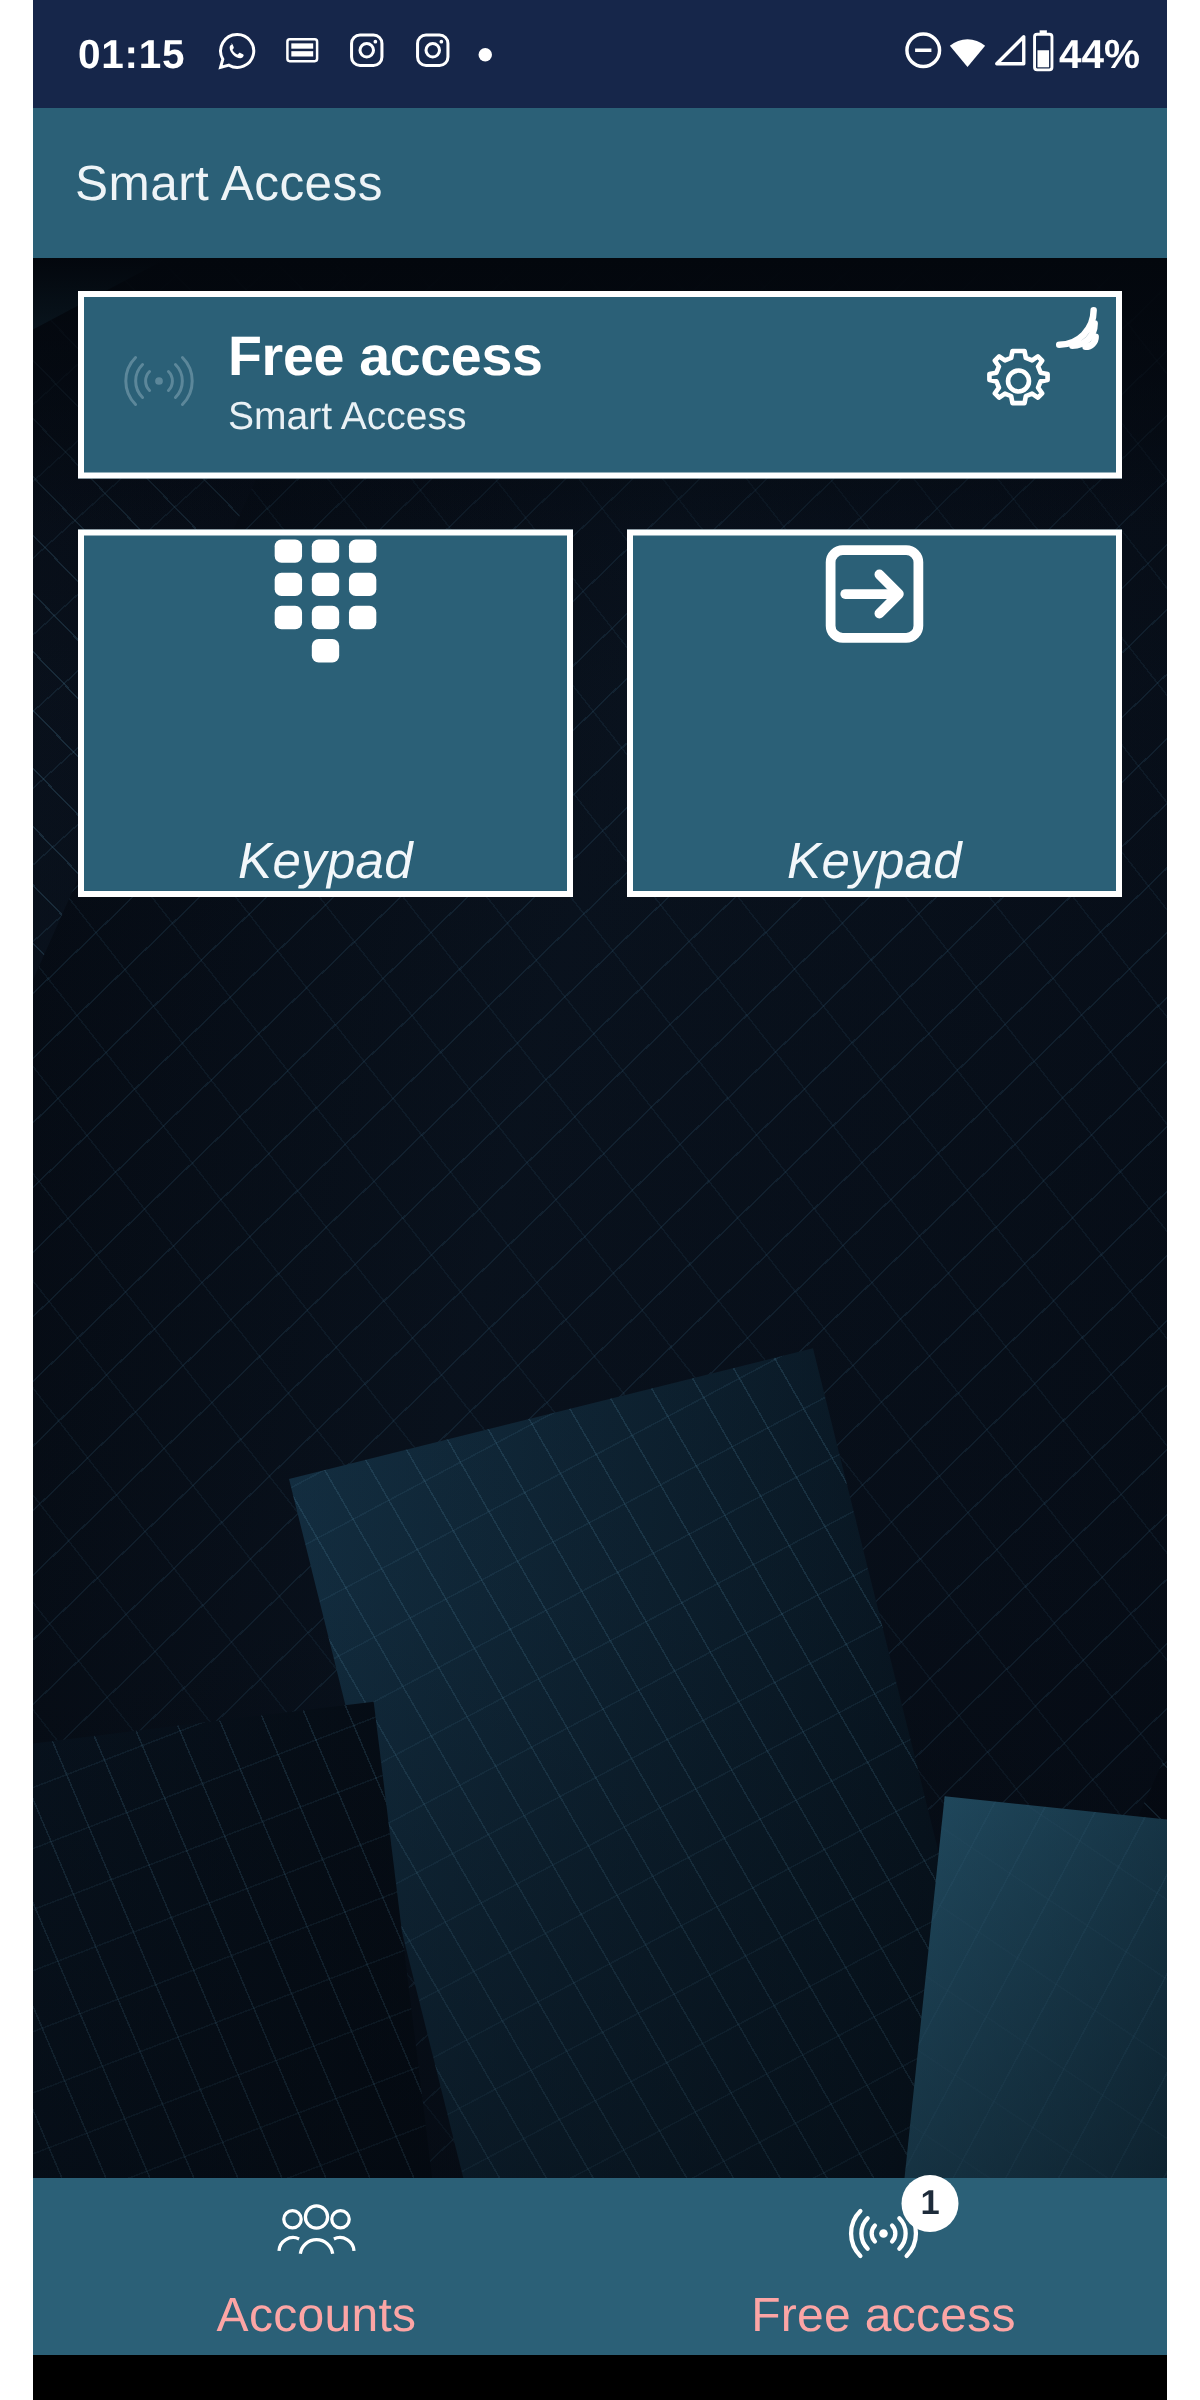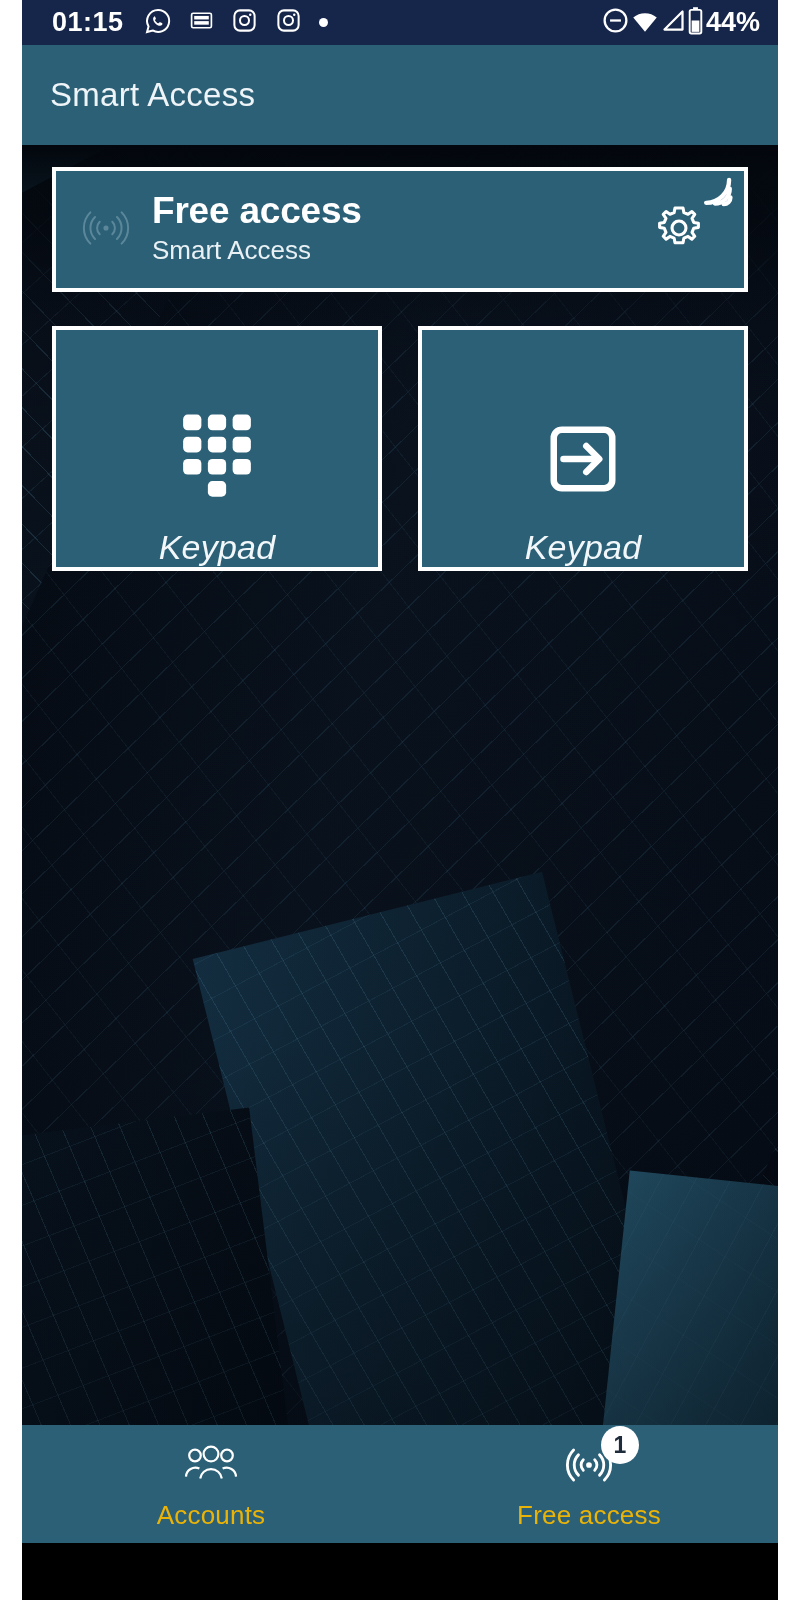--- a/index.html
+++ b/index.html
@@ -12,21 +12,21 @@
   #phone {
     position:absolute;
     left:22px; top:0; width:756px; height:1600px;
     background:#000;
     overflow:hidden;
   }
 
   
   .statusbar {
     position:relative;
-    height:45px;
+    height:72px;
     background:#16264a;
     display:flex; align-items:center;
     padding:0 18px 0 30px;
     color:#fff;
   }
   .sb-time { font-size:27px; font-weight:600; letter-spacing:.5px; }
   .sb-left-icons { display:flex; align-items:center; gap:17px; margin-left:20px; }
   .sb-right { margin-left:auto; display:flex; align-items:center; gap:0; }
   .sb-battpct { font-size:27px; font-weight:700; margin-left:2px; }
   .sb-ico { display:block; }
@@ -108,42 +108,42 @@
   .banner-gear { margin-left:auto; margin-right:12px; }
   .banner-corner { position:absolute; right:-4px; top:-10px; }
 
   .tiles { display:flex; gap:36px; margin-top:34px; }
   .tile {
     flex:1 1 0;
     height:245px;
     background:#2b6077;
     border:4px solid #ffffff;
     display:flex; flex-direction:column;
-    align-items:center; justify-content:flex-end;
+    align-items:center; justify-content:space-between;
   }
   .tile-icon { margin-bottom:26px; }
   .tile-label {
     color:#f2f7fa; font-size:34px; font-style:italic; font-weight:400; letter-spacing:.2px;
   }
 
   
   .bottomnav {
     height:118px;
     background:#2b6077;
     display:flex;
   }
   .navitem {
     flex:1 1 0;
     display:flex; flex-direction:column;
     align-items:center; justify-content:center;
     position:relative;
     padding-top:6px;
   }
   .nav-iconwrap { position:relative; display:inline-block; }
-  .nav-label { color:#eab308; font-size:26px; margin-top:9px; letter-spacing:.2px; }
+  .nav-label { color:#fca5a5; font-size:32px; margin-top:9px; letter-spacing:.2px; }
   .nav-badge {
     position:absolute; right:-20px; top:-17px;
     min-width:38px; height:38px; padding:0 7px;
     border-radius:19px;
     background:#ffffff; color:#1d2b3a;
     font-size:23px; font-weight:600;
     display:flex; align-items:center; justify-content:center;
   }
 
   

